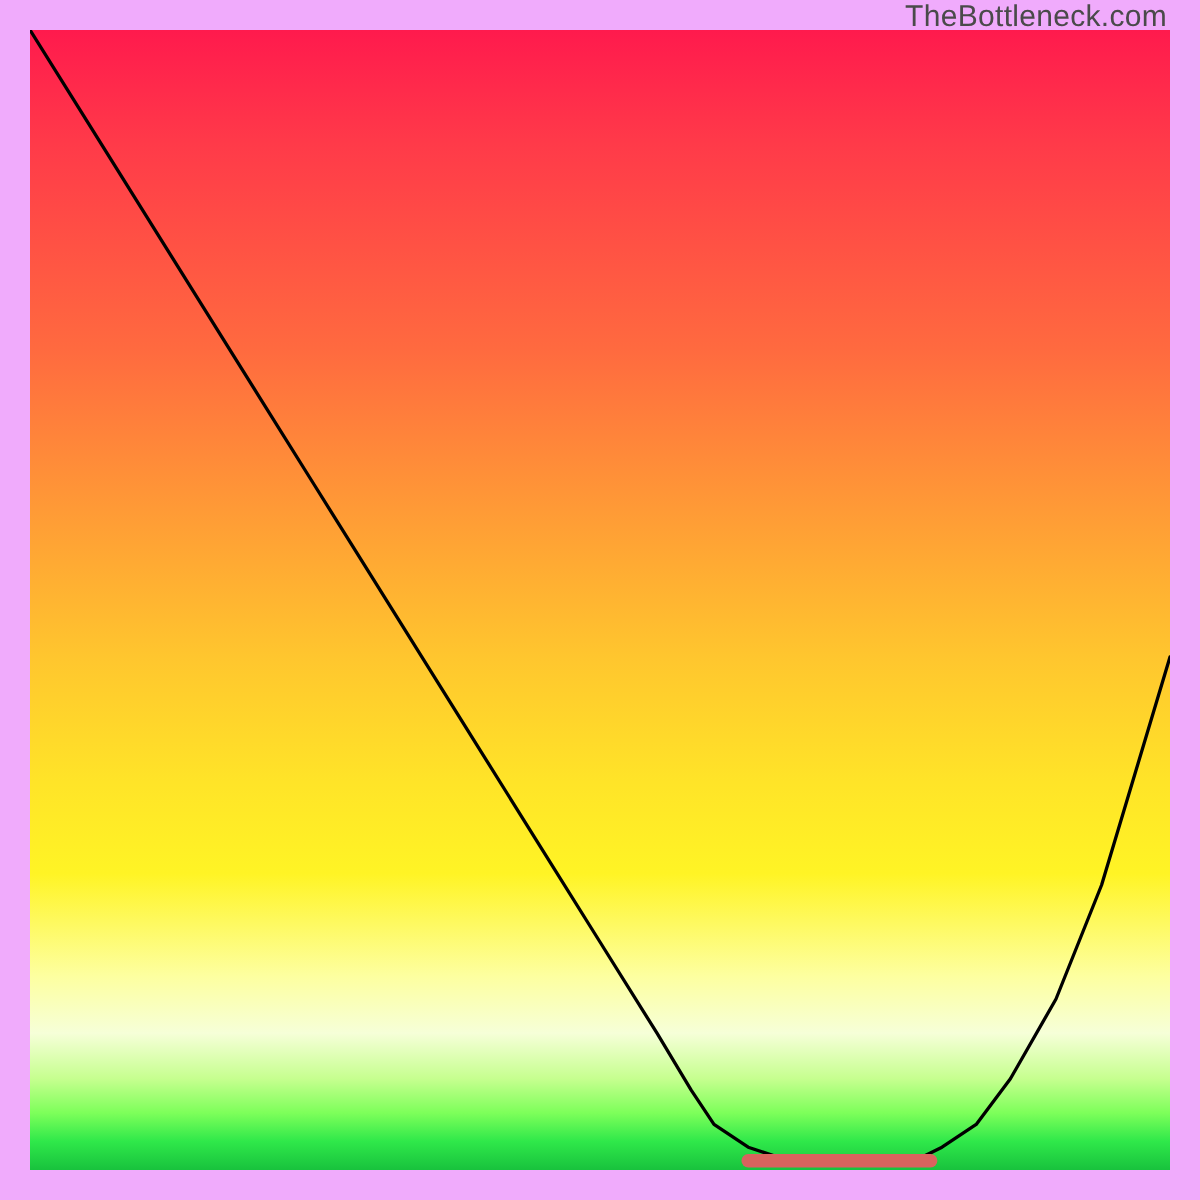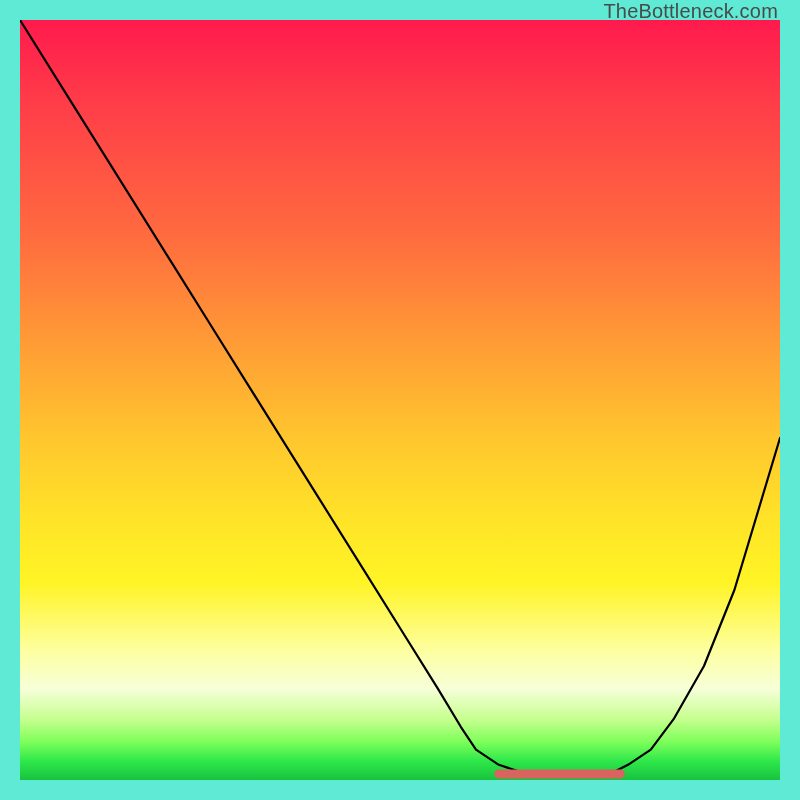--- a/index.html
+++ b/index.html
@@ -7,21 +7,21 @@
     padding: 0;
     width: 800px;
     height: 800px;
     background: #000;
     overflow: hidden;
     font-family: Arial, Helvetica, sans-serif;
   }
   .frame {
     position: absolute;
     inset: 0;
-    background: #5eead4;
+    background: #f0abfc;
   }
   .plot {
     position: absolute;
     left: 20px;
     top: 20px;
     width: 760px;
     height: 760px;
     overflow: hidden;
   }
   

